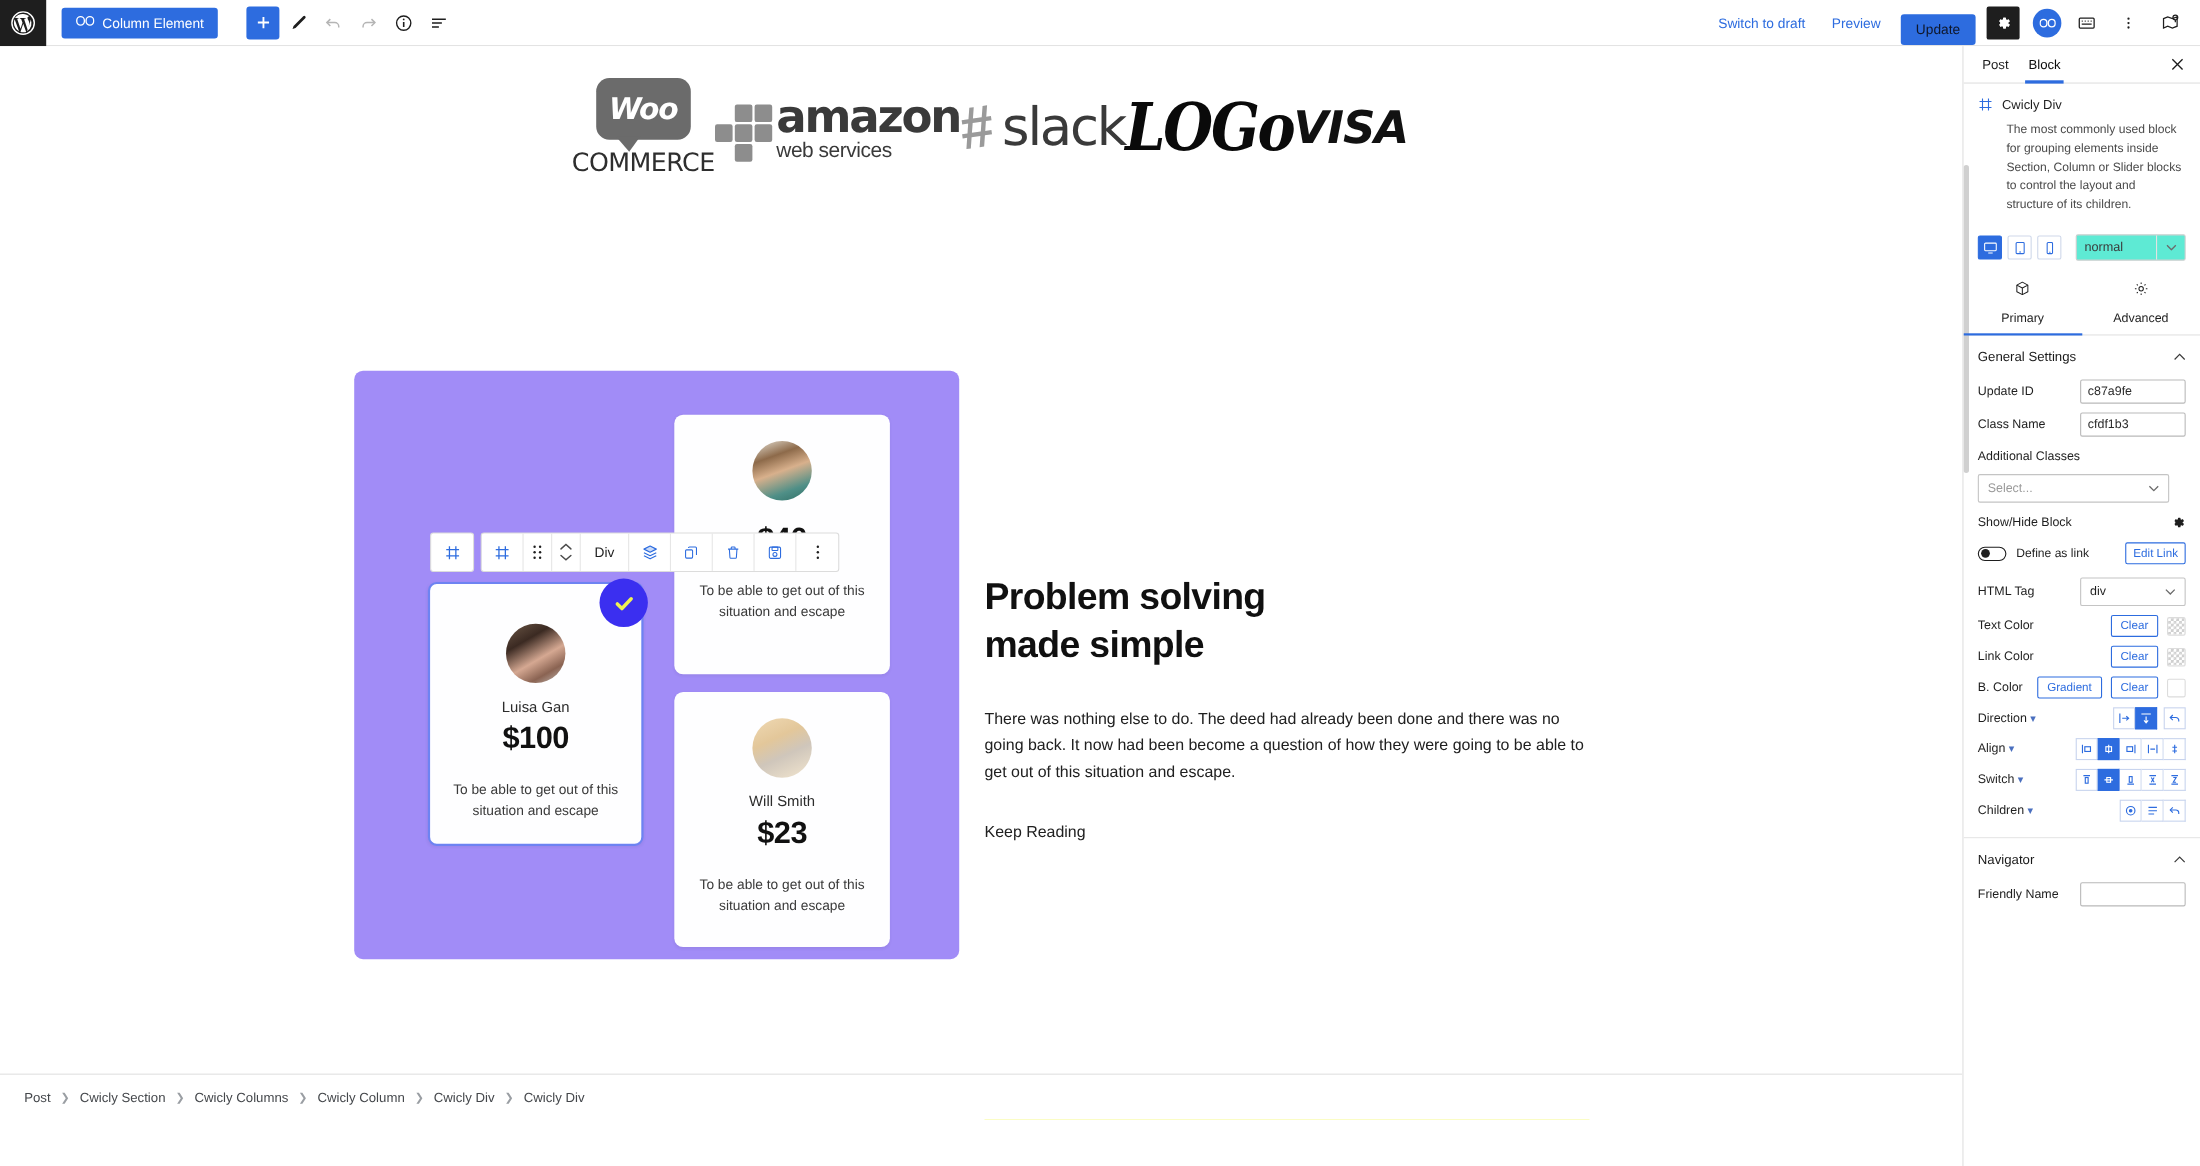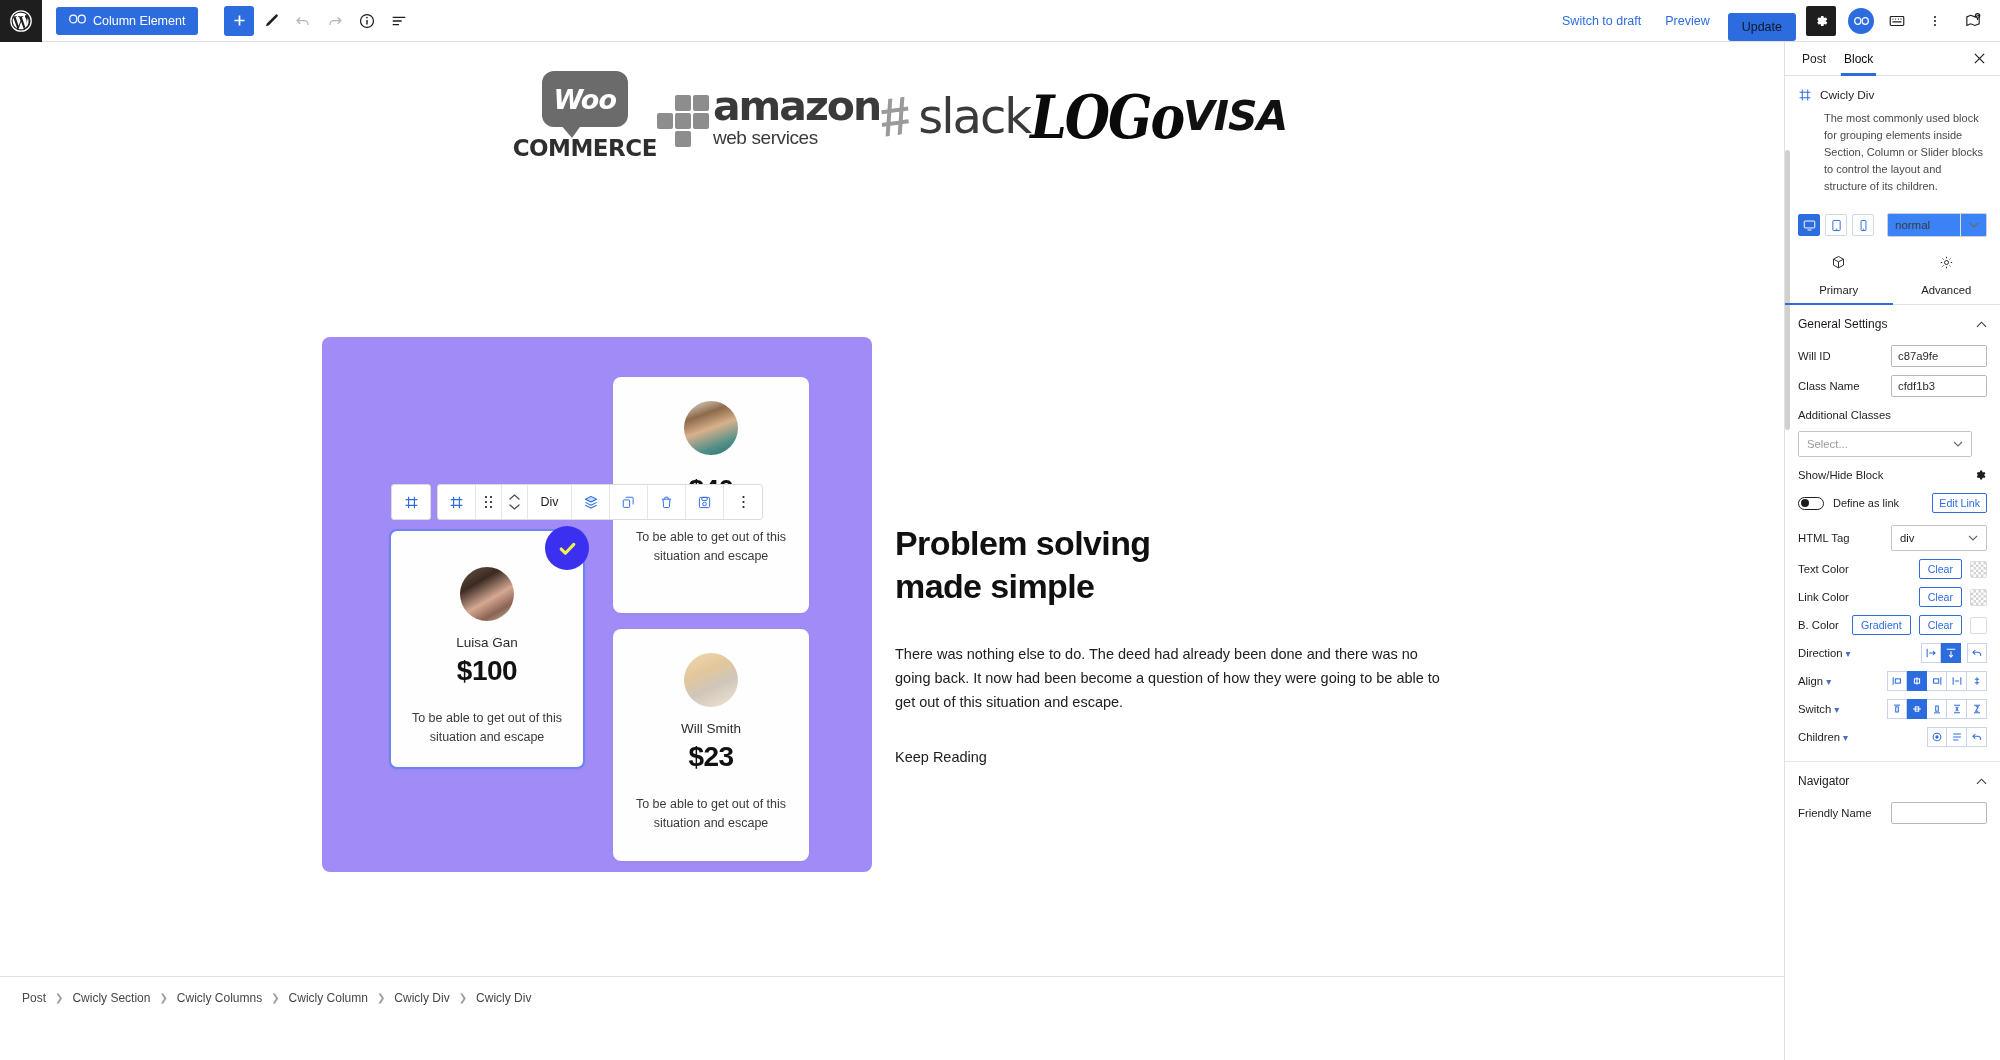--- a/index.html
+++ b/index.html
@@ -73,21 +73,21 @@
   }
   .logo { filter:grayscale(1); display:flex; align-items:center; justify-content:center;}
   
   .woo { flex-direction:column; gap:2px; }
   .woo-bub {
     width:86px;height:56px;background:#6b6b6b;border-radius:12px;
     display:flex;align-items:center;justify-content:center;position:relative;
   }
   .woo-bub:after{content:"";position:absolute;bottom:-11px;left:18px;border-left:12px solid transparent;border-right:10px solid transparent;border-top:14px solid #6b6b6b;}
   .woo-bub span{color:#fff;font-size:27px;font-weight:bold;font-style:italic;letter-spacing:-1px;font-family:"DejaVu Sans",sans-serif;}
-  .woo-txt{font-size:23px;font-weight:bold;color:#2e2e2e;letter-spacing:-0.5px;margin-top:6px;font-family:"DejaVu Sans",sans-serif;}
+  .woo-txt{font-size:23px;font-weight:normal;color:#2e2e2e;letter-spacing:-0.5px;margin-top:6px;font-family:"DejaVu Sans",sans-serif;}
   
   .aws{flex-direction:row;align-items:flex-end;gap:4px;}
   .aws-cubes{display:grid;grid-template-columns:repeat(3,16px);grid-template-rows:repeat(3,16px);gap:2px;}
   .cb{background:#8d8d8d;border-radius:2px;}
   .cb.hid{background:transparent;}
   .aws-words{display:flex;flex-direction:column;line-height:1;}
   .aws-words b{font-size:41px;color:#3a3a3a;letter-spacing:-2px;font-family:"DejaVu Sans",sans-serif;}
   .aws-words i{font-size:19px;font-style:normal;color:#3a3a3a;letter-spacing:-0.4px;margin-top:1px;}
   
   .slack{gap:8px;}
@@ -207,21 +207,21 @@
   }
   .dev-btn {
     width:22px; height:22px; border:1px solid #cfd8ea; border-radius:2px;
     display:flex; align-items:center; justify-content:center; color:#2d6cdf; cursor:pointer;
     background:#fff;
   }
   .dev-btn.on { background:#2d6cdf; color:#fff; border-color:#2d6cdf; }
   .sel-norm {
     margin-left:auto; width:100px; height:24px; border:1px solid #cfcfcf; border-radius:2px;
     display:flex; align-items:center; padding:0 7px; font-size:11.5px; color:#3a3a3a; cursor:pointer;
-    background:#3b82f6;
+    background:#5eead4;
   }
   .sel-norm .cv { margin-left:auto; color:#6b6b6b; border-left:1px solid #e2e2e2; padding-left:8px; height:100%; display:flex; align-items:center;}
 
   .pa-tabs { display:flex; border-bottom:1px solid #e2e2e2; }
   .pa-tab {
     flex:1; display:flex; flex-direction:column; align-items:center; gap:14px;
     padding:8px 0 8px 0; cursor:pointer; position:relative; color:#1e1e1e; font-size:11.3px;
   }
   .pa-tab.active:after{content:"";position:absolute;left:0;right:0;bottom:-1px;height:2.5px;background:#2d6cdf;}
 
@@ -636,21 +636,21 @@
     <div class="sect-hdr">
       <span>General Settings</span>
       <span class="chev">
         <svg width="11" height="7" viewBox="0 0 12 7" fill="none" stroke="currentColor" stroke-width="1.2">
             <path d="M1 6l5-5 5 5"></path>
           </svg>
       </span>
     </div>
 
     <div class="frow">
-      <span class="flbl">Will ID</span>
+      <span class="flbl">Update ID</span>
       <span class="finput">c87a9fe</span>
     </div>
 
     <div class="frow">
       <span class="flbl">Class Name</span>
       <span class="finput">cfdf1b3</span>
     </div>
 
     <div class="frow">
       <span class="flbl">Additional Classes</span>

